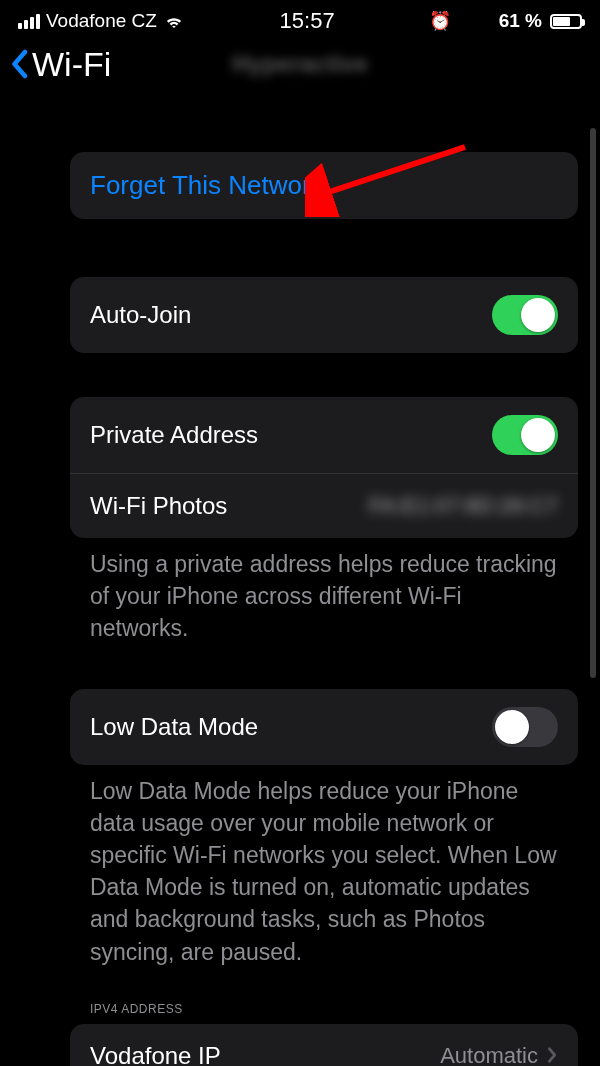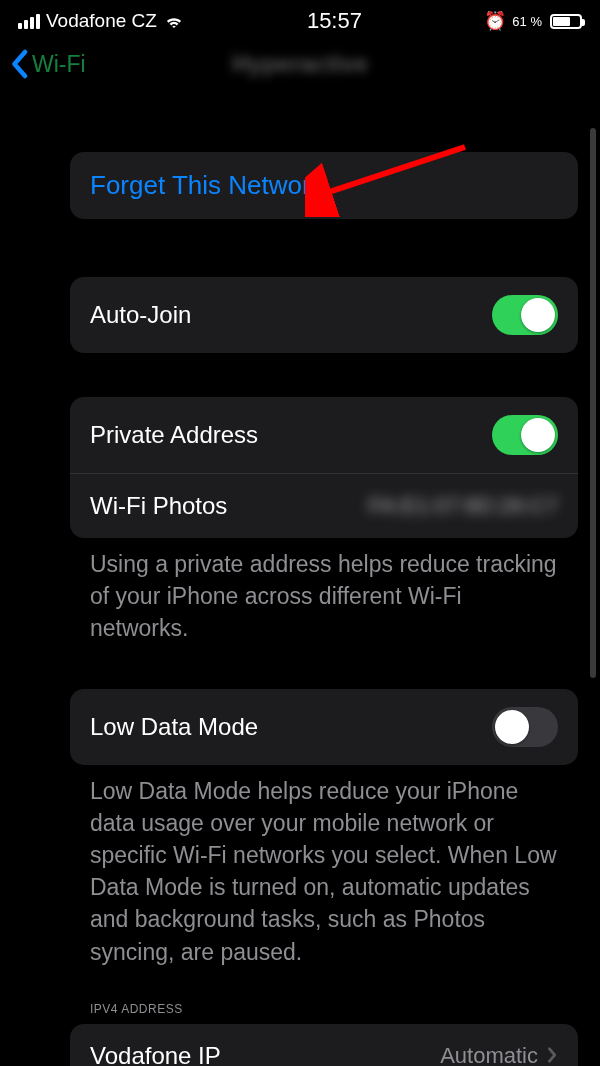--- a/index.html
+++ b/index.html
@@ -24,32 +24,32 @@
     .status-left { display: flex; align-items: center; gap: 6px; }
     .status-right { display: flex; align-items: center; gap: 6px; }
     .signal-bars { display: inline-flex; align-items: flex-end; gap: 2px; }
     .signal-bars span { width: 4px; background: #fff; border-radius: 1px; display: inline-block; }
     .signal-bars span:nth-child(1){height:6px;}
     .signal-bars span:nth-child(2){height:9px;}
     .signal-bars span:nth-child(3){height:12px;}
     .signal-bars span:nth-child(4){height:15px;}
     .wifi-icon svg { display:block; }
     .alarm-icon { font-size:18px; }
-    .battery-text { font-size:13px; font-weight:400; }
+    .battery-text { font-size:19px; font-weight:700;margin-left:41px; }
     .battery { width: 32px; height: 15px; border: 2px solid #fff; border-radius: 4px; position: relative; margin-left:2px; }
     .battery::after { content:''; position:absolute; right:-5px; top:3px; width:3px; height:7px; background:#fff; border-radius:0 2px 2px 0;}
     .battery-fill { position:absolute; left:1px; top:1px; bottom:1px; width:60%; background:#fff; border-radius:1px;}
     .carrier { font-size:19px; font-weight:500; }
     .time { font-size:22px; font-weight:400; }
     
     .navbar {
       display:flex; align-items:center; padding: 10px 10px 14px 10px; position:relative; height:56px;
     }
     .back {
-      display:flex; align-items:center; color:#15803d; font-size:23px; gap:4px;
+      display:flex; align-items:center; color:#ffffff; font-size:34px; gap:4px;
     }
     .back svg { stroke:#0a84ff; }
     .nav-title {
       position:absolute; left:50%; transform:translateX(-50%);
       font-size:24px; font-weight:600; color:#555; filter: blur(5px);
     }
     
     .content { padding: 0 22px; margin-left: 48px; }
     .section { background:#1c1c1e; border-radius:14px; overflow:hidden; }
     .cell {

